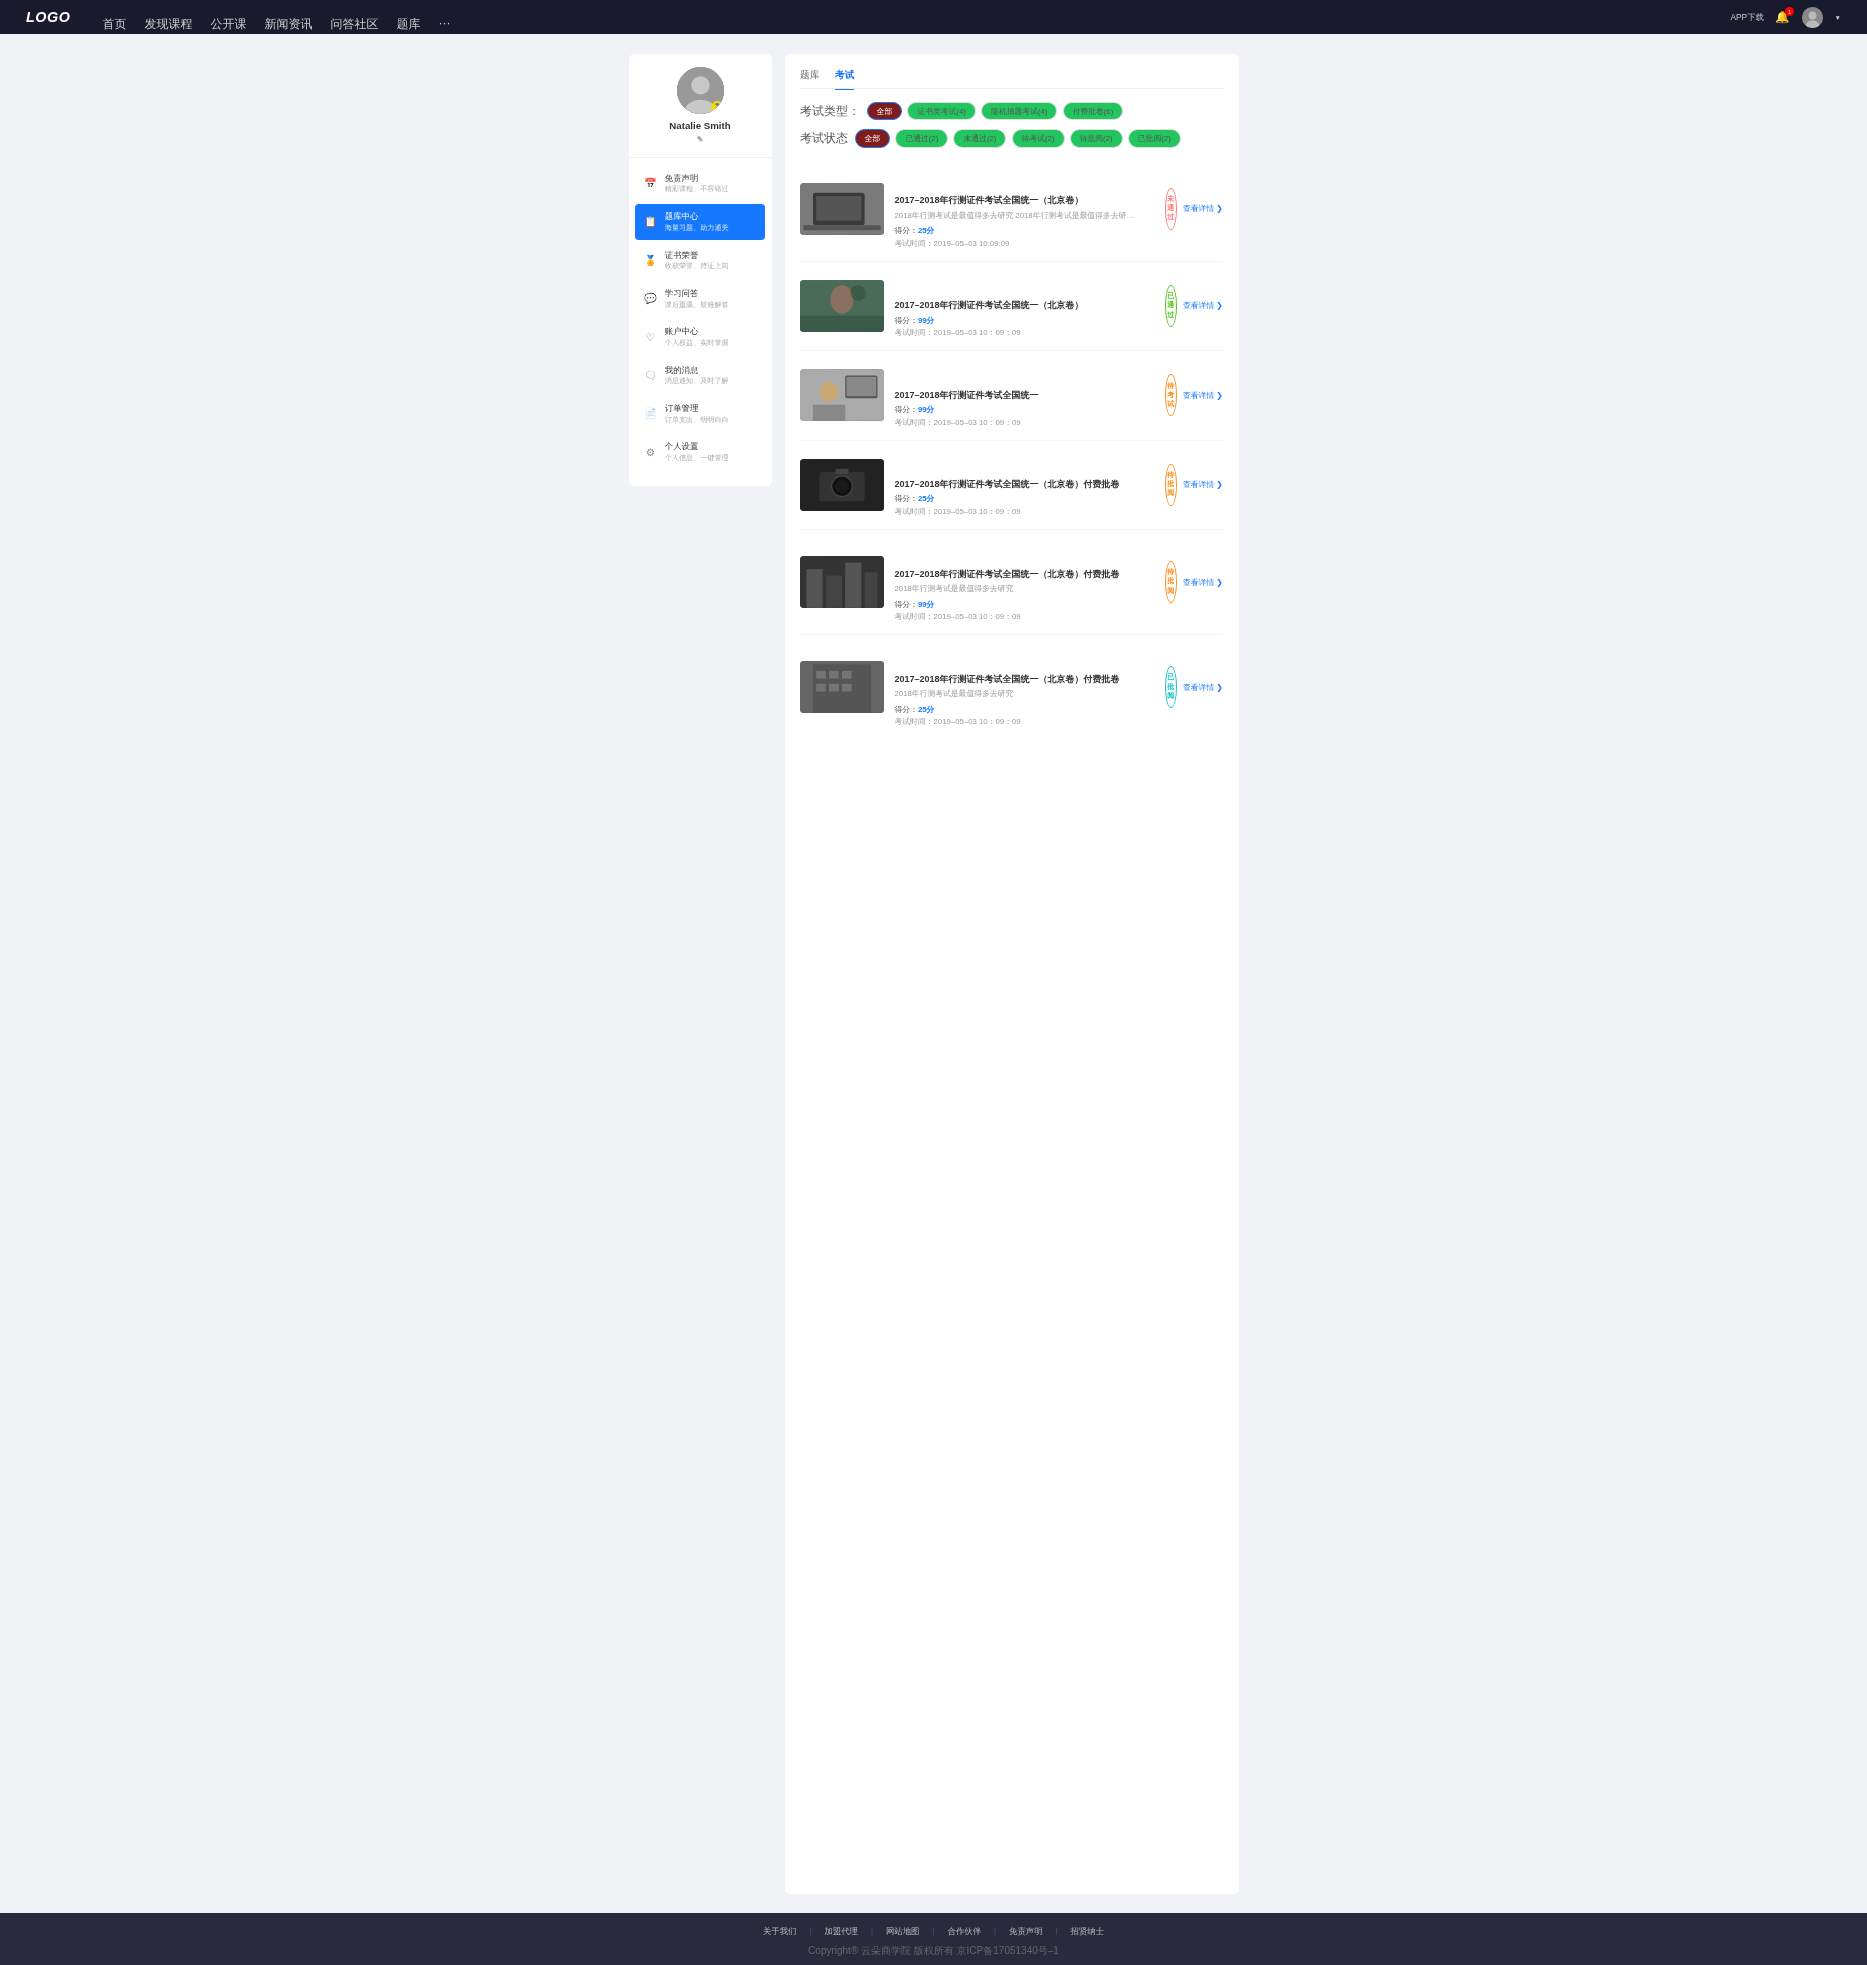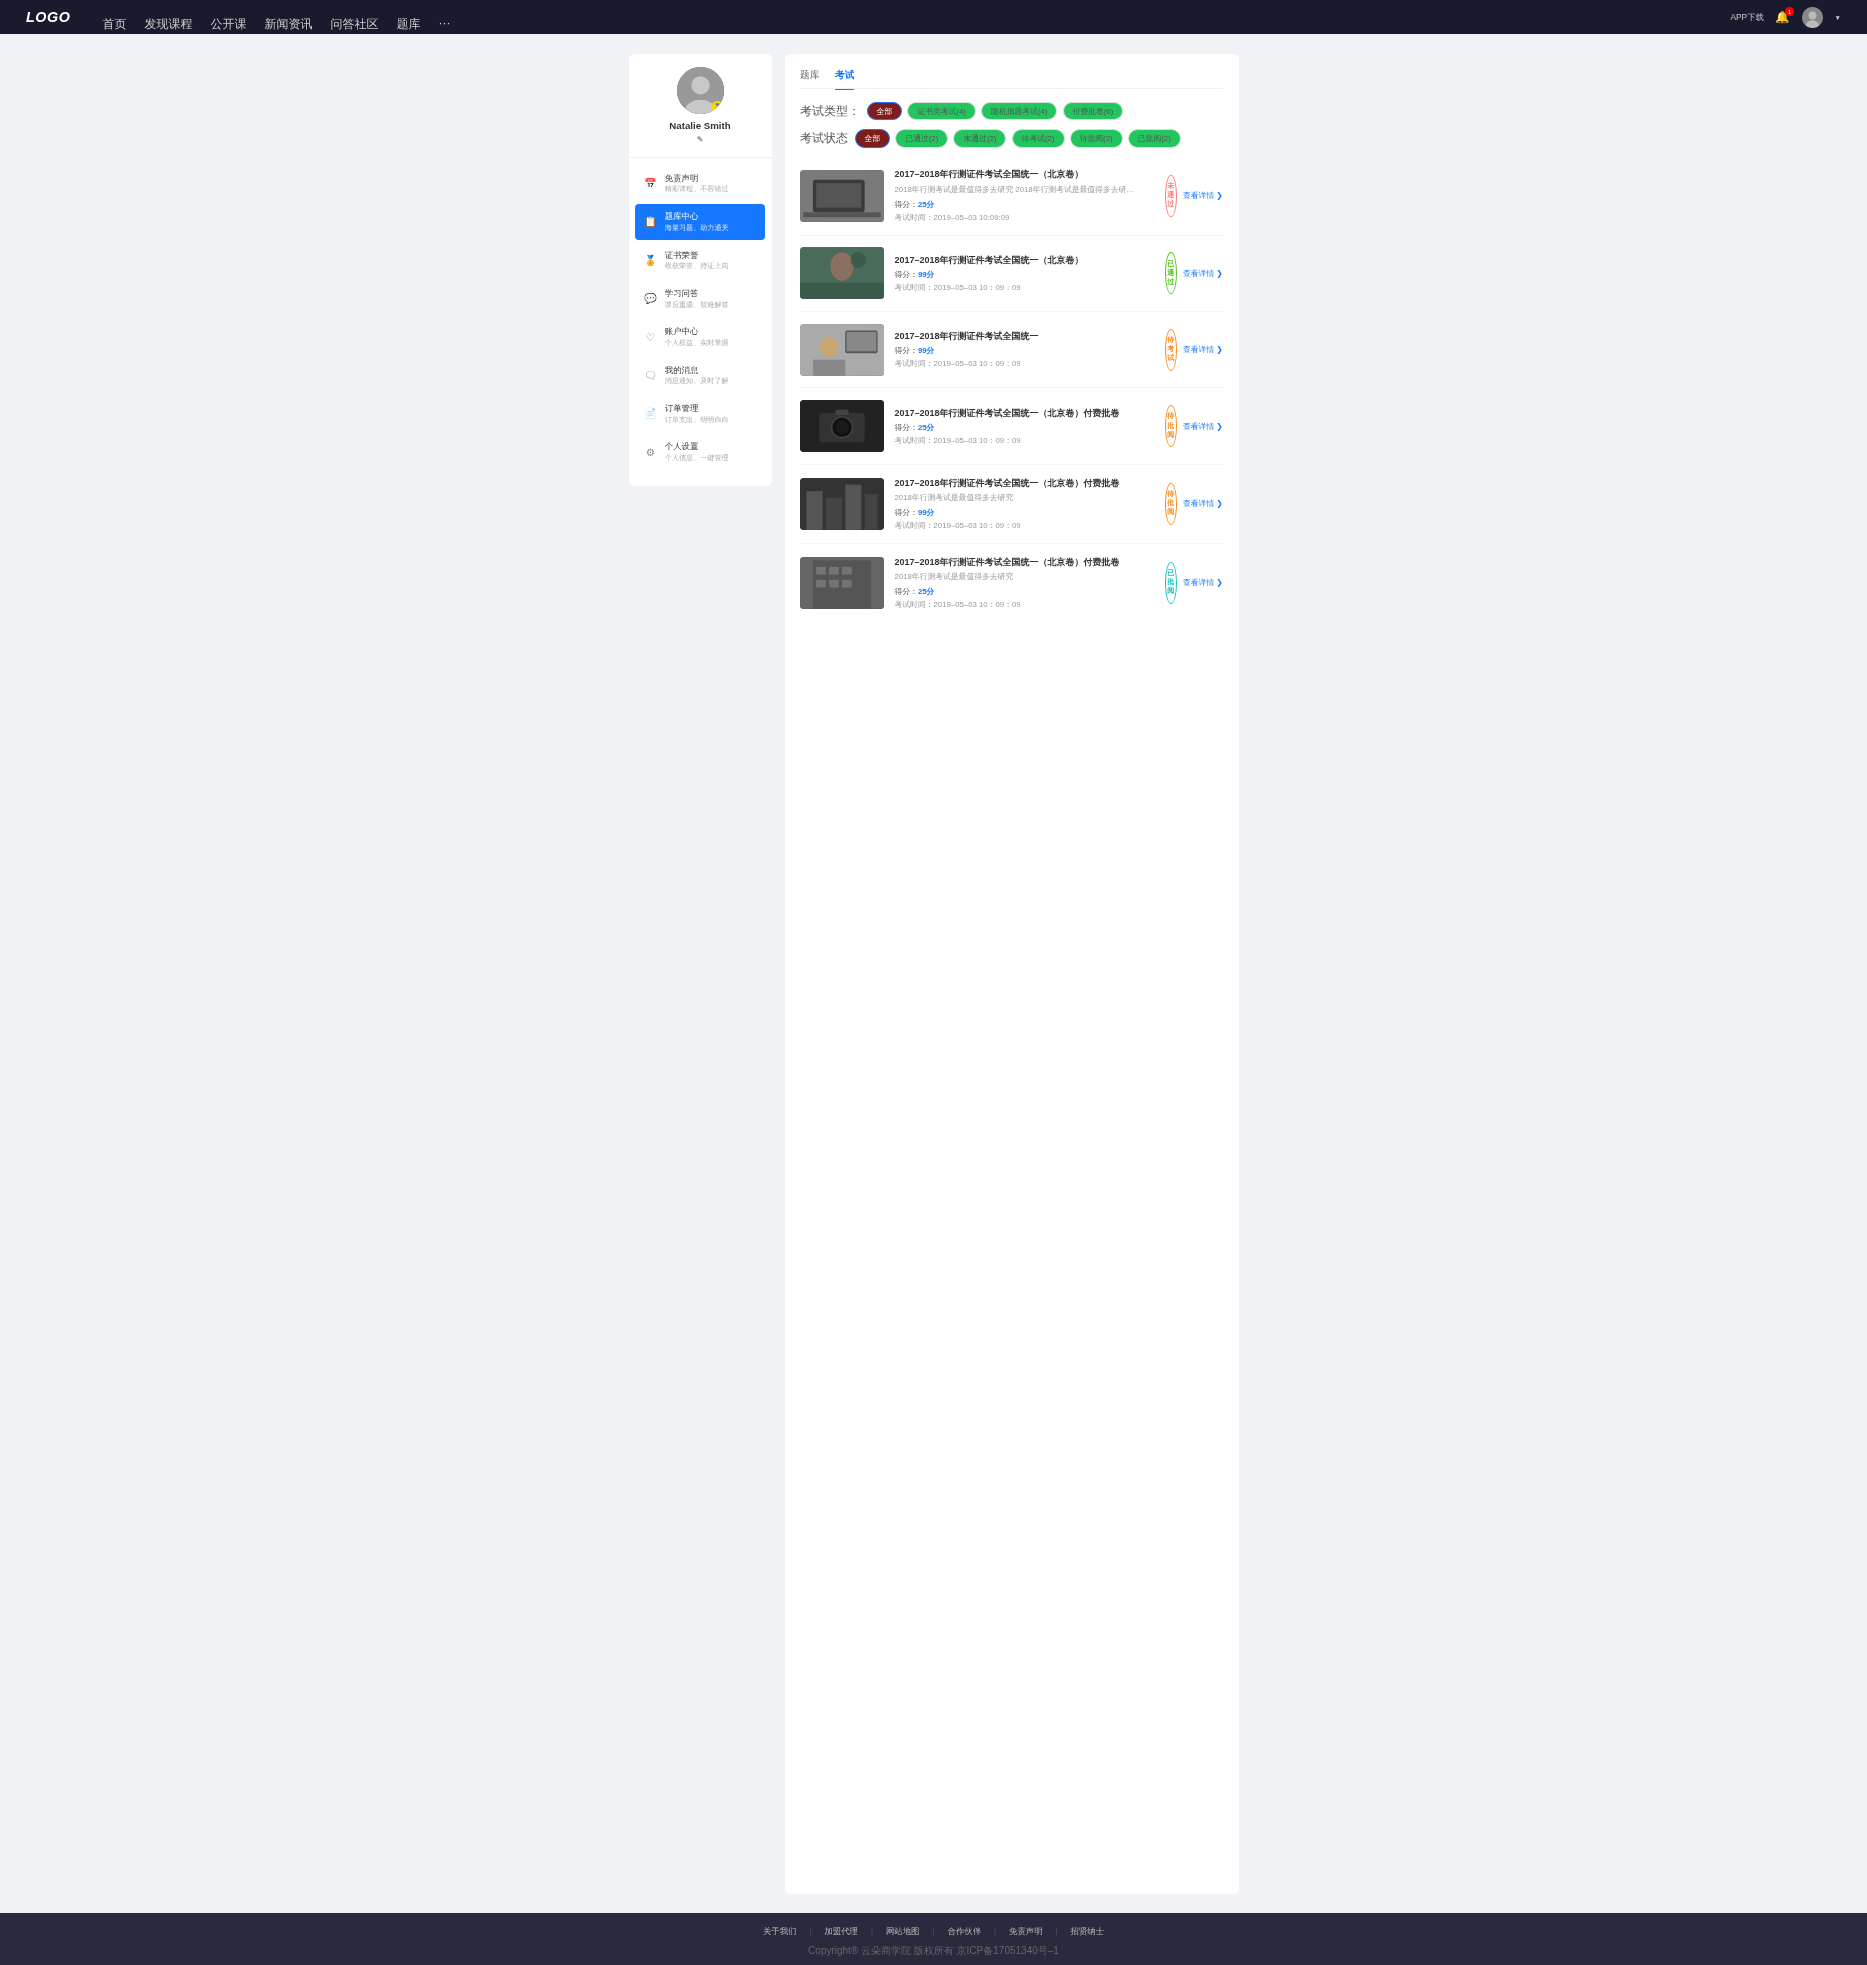--- a/index.html
+++ b/index.html
@@ -232,21 +232,21 @@
       border-bottom: 0.6px solid #f5f5f5;
     }
     .exam-item:last-child { border-bottom: none; }
     .exam-thumb-placeholder {
       width: 84px;
       height: 52px;
       border-radius: 3.9px;
       flex-shrink: 0;
       overflow: hidden;
     }
-    .exam-info { flex: 1; }
+    .exam-info { flex: 1; margin-top: 26px; }
     .exam-title {
       font-size: 9px;
       font-weight: 600;
       color: #333;
       margin-bottom: 2.6px;
       line-height: 1.4;
     }
     .exam-desc {
       font-size: 7.8px;
       color: #999;

